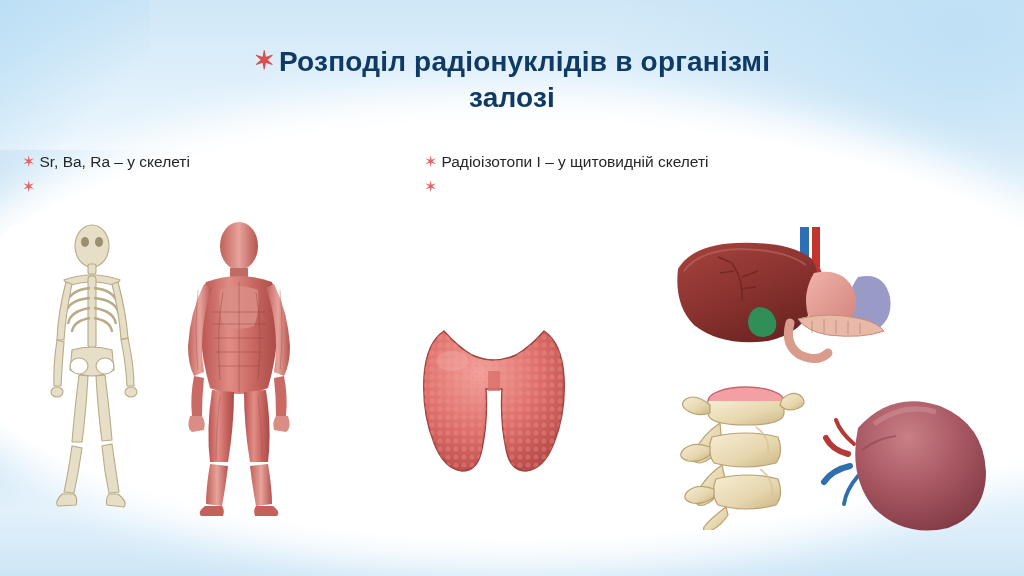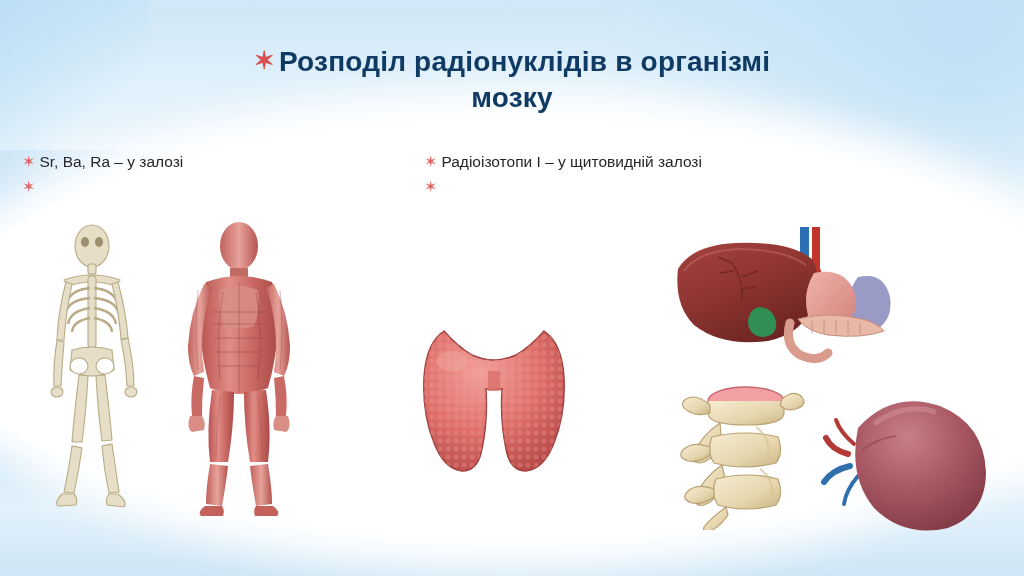--- a/index.html
+++ b/index.html
@@ -151,38 +151,38 @@
   <div class="bg-left"></div>
   <div class="bg-bottom"></div>
   <div class="bg-corner-tl"></div>
   <div class="bg-lens"></div>
 
   <div class="title-block">
     <div class="title-text">
       <span class="title-bullet">✶</span><span>Розподіл радіонуклідів в організмі</span>
     </div>
     <div class="title-text">
-      <span>мозку</span>
+      <span>залозі</span>
     </div>
   </div>
 
   <div class="bullets-left">
     <div class="bullet-row">
       <span class="bullet-mark">✶</span>
-      <span class="bullet-text">Sr, Ba, Ra – у залозі</span>
+      <span class="bullet-text">Sr, Ba, Ra – у скелеті</span>
     </div>
     <div class="bullet-row">
       <span class="bullet-mark">✶</span>
     </div>
   </div>
 
   <div class="bullets-right">
     <div class="bullet-row">
       <span class="bullet-mark">✶</span>
-      <span class="bullet-text">Радіоізотопи I – у щитовидній залозі</span>
+      <span class="bullet-text">Радіоізотопи I – у щитовидній скелеті</span>
     </div>
     <div class="bullet-row">
       <span class="bullet-mark">✶</span>
     </div>
   </div>
 
   <div class="figures">
 
     <div class="fig fig-skeleton">
       <svg width="140" height="290" viewBox="0 0 140 290" xmlns="http://www.w3.org/2000/svg">

